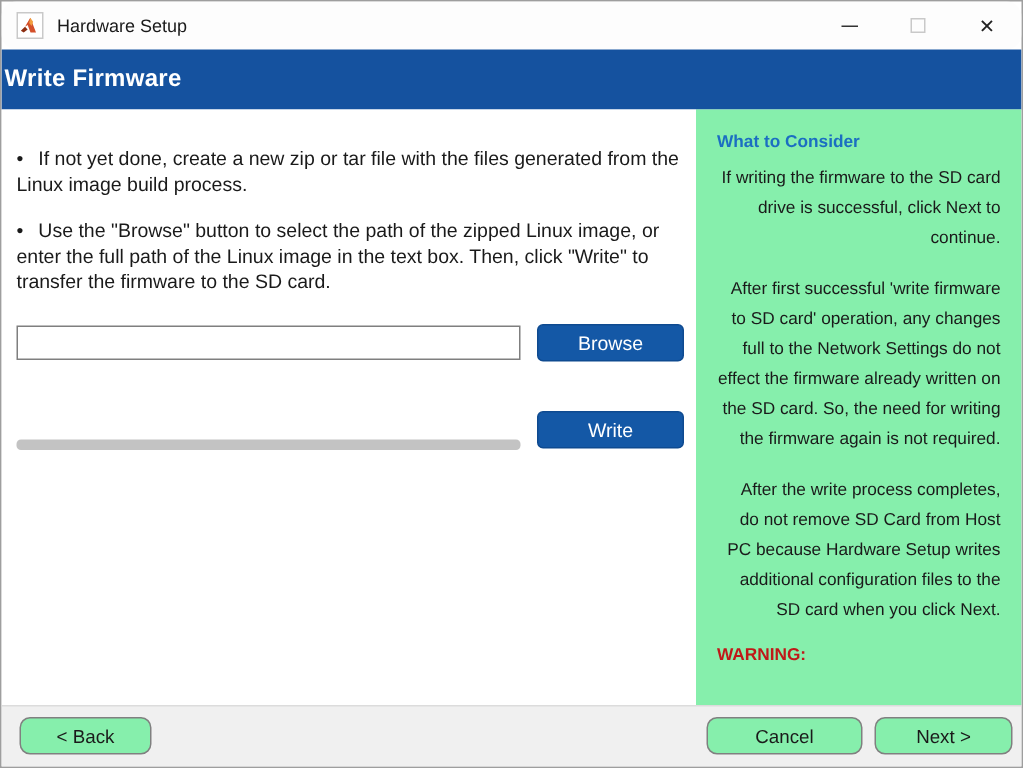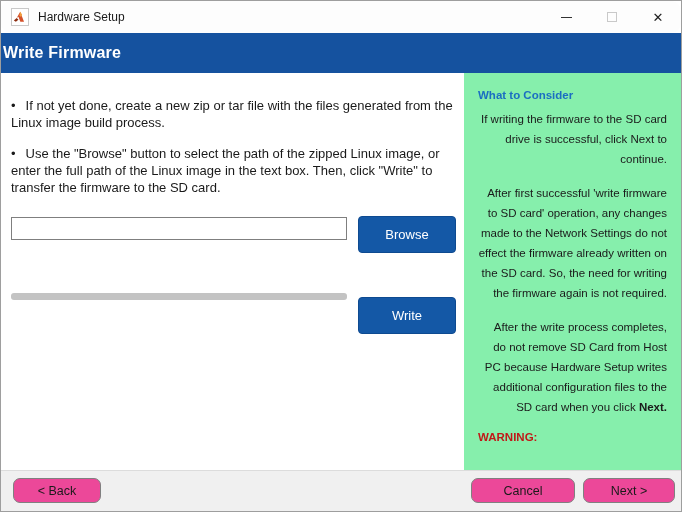--- a/index.html
+++ b/index.html
@@ -82,31 +82,31 @@
     position: absolute; top: 144px; left: 10px;
     width: 336px; height: 23px;
     border: 1px solid #7f7f7f;
     background: #ffffff;
     font-family: "Liberation Sans", sans-serif;
     font-size: 12px; padding: 0 4px;
     outline: none;
   }
   .blue-btn {
     position: absolute; left: 357px;
-    width: 98px; height: 37px;
+    width: 98px; height: 25px;
     background: #1458a6;
     border: 1px solid #0e4a90;
     border-radius: 4px;
     color: #ffffff; font-size: 13px;
     font-family: "Liberation Sans", sans-serif;
     display: flex; align-items: center; justify-content: center;
     cursor: default;
   }
   .browse-btn { top: 143px; }
-  .write-btn  { top: 224px; }
+  .write-btn  { top: 201px; }
 
   .progress-track {
     position: absolute; top: 220px; left: 10px;
     width: 336px; height: 7px;
     background: #c3c3c3;
     border-radius: 3px;
     overflow: hidden;
   }
   .progress-fill { height: 100%; width: 0%; background: #1458a6; }
 
@@ -121,32 +121,32 @@
     font-size: 11.5px; font-weight: bold;
     color: #1b6ec2;
     margin-bottom: 8px;
   }
   .sb-heading.warning { color: #c01818; }
   .sb-para {
     font-size: 11.5px; line-height: 20px; color: #1a1a1a;
     margin-bottom: 14px;
     text-align: right;
   }
-  .sb-para .bold-inline { font-weight: bold; }
+  .sb-para .bold-inline { font-weight: normal; }
 
   
   .footer {
     height: 41px; flex: 0 0 41px;
     background: #f0f0f0;
     border-top: 1px solid #dcdcdc;
     position: relative;
   }
   .footer-btn {
     position: absolute; top: 7px; height: 25px;
-    background: #ec4899;
+    background: #86efac;
     border: 1px solid #808080;
     border-radius: 7px;
     font-family: "Liberation Sans", sans-serif;
     font-size: 12.5px; color: #1a1a1a;
     display: flex; align-items: center; justify-content: center;
     cursor: default;
   }
   .back-btn   { left: 12px;  width: 88px; }
   .cancel-btn { left: 470px; width: 104px; }
   .next-btn   { left: 582px; width: 92px; }
@@ -197,21 +197,21 @@
       <div class="progress-track">
         <div class="progress-fill" style="width: 0%;"></div>
       </div>
 
       <button class="blue-btn write-btn">Write</button>
     </div>
 
     <div class="sidebar">
       <div class="sb-heading">What to Consider</div>
       <div class="sb-para">If writing the firmware to the SD card drive is successful, click Next to continue.</div>
-      <div class="sb-para">After first successful 'write firmware to SD card' operation, any changes made to the Network Settings do not effect the firmware already written on the SD card. So, the need for writing the firmware again is not required.</div>
+      <div class="sb-para">After first successful 'write firmware to SD card' operation, any changes full to the Network Settings do not effect the firmware already written on the SD card. So, the need for writing the firmware again is not required.</div>
 
       <div class="sb-para"><span>After the write process completes, do not remove SD Card from Host PC because Hardware Setup writes additional configuration files to the SD card when you click </span><span class="bold-inline">Next.</span></div>
 
       <div class="sb-heading warning">WARNING:</div>
 
     </div>
 
   </div>
 
   <div class="footer">

